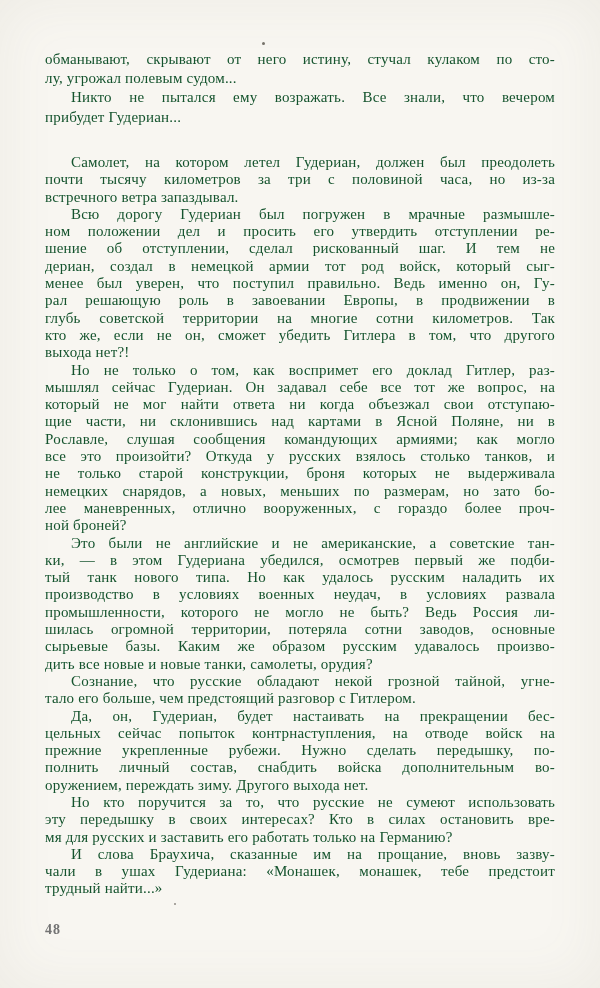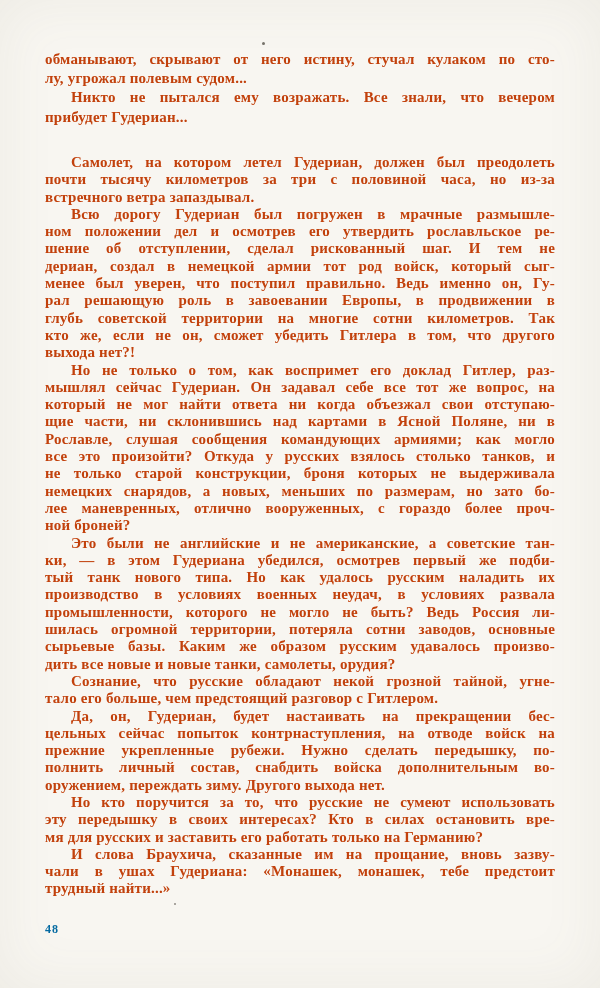--- a/index.html
+++ b/index.html
@@ -11,32 +11,32 @@
     box-shadow:inset 0 0 60px rgba(120,110,90,0.08);
     font-family:"Liberation Serif","DejaVu Serif",serif;
   }
   .textblock{position:absolute;left:45px;width:510px;}
   #blockA{top:50px;}
   #blockA .ln{line-height:19.2px;}
   #blockB{top:154px;}
   #blockB .ln{line-height:17.3px;}
   .ln{
     font-size:15px;
-    font-weight:bold;
-    color:#c2410c;
+    font-weight:normal;
+    color:#14532d;
     letter-spacing:0.2px;
     text-align:justify;
     text-align-last:justify;
     -moz-text-align-last:justify;
   }
   .ln.last{text-align-last:left;-moz-text-align-last:left;}
   .ln.ind{text-indent:26px;}
   .pagenum{
     position:absolute;left:45px;top:922px;
-    font-size:12px;font-weight:bold;color:#0369a1;
+    font-size:14px;font-weight:bold;color:#737373;
     letter-spacing:1px;
   }
   .speck{position:absolute;background:#4a453c;border-radius:50%;}
   #speck1{left:262px;top:42px;width:3px;height:3px;opacity:.75;}
   #speck2{left:174px;top:903px;width:2px;height:2px;opacity:.6;}
 </style>
 </head>
 <body>
 
 <div class="page">
@@ -49,21 +49,21 @@
     <div class="ln last">лу, угрожал полевым судом...</div>
     <div class="ln ind">Никто не пытался ему возражать. Все знали, что вечером</div>
     <div class="ln last">прибудет Гудериан...</div>
   </div>
 
   <div class="textblock" id="blockB">
     <div class="ln ind">Самолет, на котором летел Гудериан, должен был преодолеть</div>
     <div class="ln">почти тысячу километров за три с половиной часа, но из-за</div>
     <div class="ln last">встречного ветра запаздывал.</div>
     <div class="ln ind">Всю дорогу Гудериан был погружен в мрачные размышле-</div>
-    <div class="ln">ном положении дел и осмотрев его утвердить рославльское ре-</div>
+    <div class="ln">ном положении дел и просить его утвердить отступлении ре-</div>
     <div class="ln">шение об отступлении, сделал рискованный шаг. И тем не</div>
     <div class="ln">дериан, создал в немецкой армии тот род войск, который сыг-</div>
     <div class="ln">менее был уверен, что поступил правильно. Ведь именно он, Гу-</div>
     <div class="ln">рал решающую роль в завоевании Европы, в продвижении в</div>
     <div class="ln">глубь советской территории на многие сотни километров. Так</div>
     <div class="ln">кто же, если не он, сможет убедить Гитлера в том, что другого</div>
     <div class="ln last">выхода нет?!</div>
     <div class="ln ind">Но не только о том, как воспримет его доклад Гитлер, раз-</div>
     <div class="ln">мышлял сейчас Гудериан. Он задавал себе все тот же вопрос, на</div>
     <div class="ln">который не мог найти ответа ни когда объезжал свои отступаю-</div>

